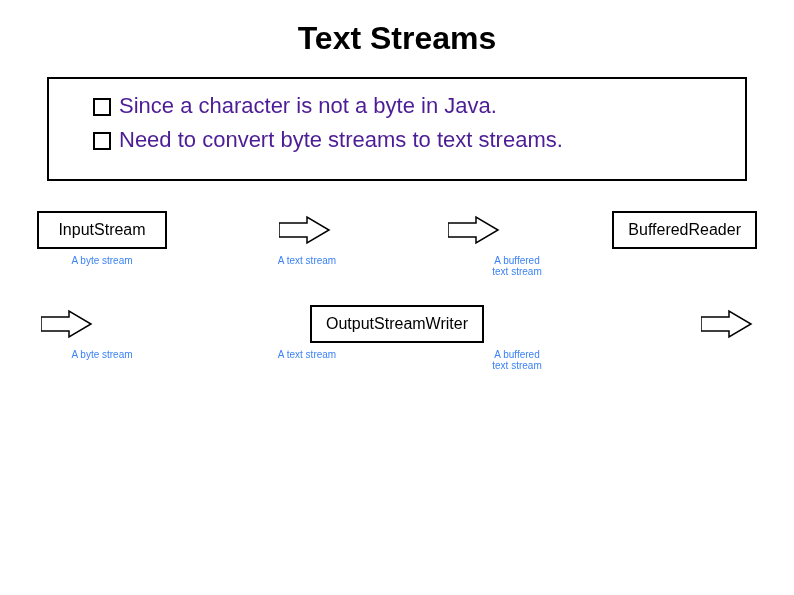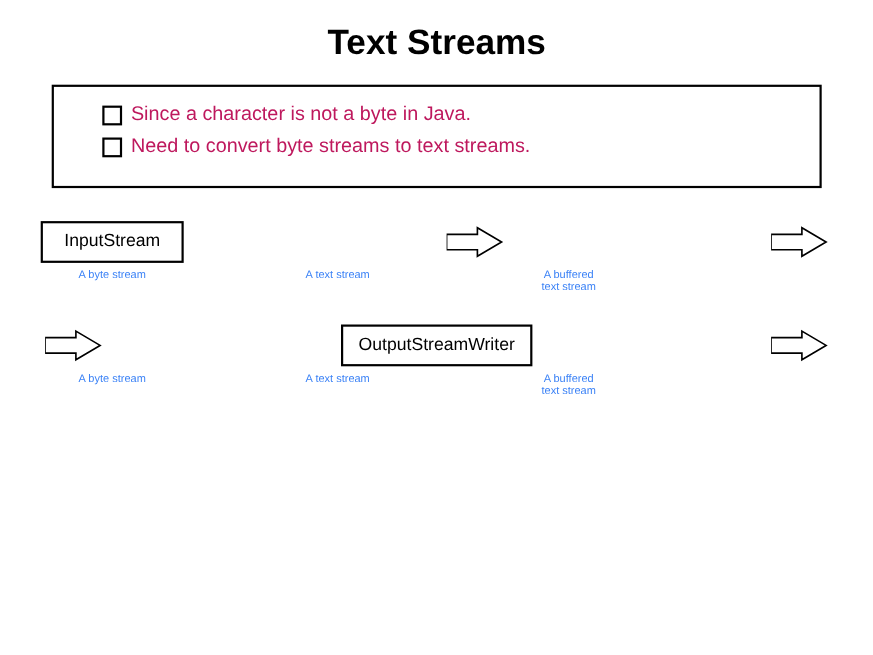--- a/index.html
+++ b/index.html
@@ -24,22 +24,22 @@
       margin-bottom: 20px;
       color: #000;
     }
     .info-box {
       border: 2px solid #000;
       padding: 14px 24px;
       width: 700px;
       margin-bottom: 30px;
     }
     .info-line {
-      font-size: 18px;
-      color: #be185d;
+      font-size: 22px;
+      color: #4c1d95;
       margin-bottom: 8px;
       display: flex;
       align-items: center;
       padding-left: 20px;
     }
     .info-line:last-child { margin-bottom: 12px; }
     .checkbox-icon {
       display: inline-block;
       width: 18px;
       height: 18px;
@@ -120,20 +120,21 @@
           <svg width="52" height="30" viewBox="0 0 52 30">
             <polygon points="0,8 28,8 28,2 50,15 28,28 28,22 0,22" fill="white" stroke="black" stroke-width="1.5"></polygon>
           </svg>
         </div>
 
         <div class="arrow">
           <svg width="52" height="30" viewBox="0 0 52 30">
             <polygon points="0,8 28,8 28,2 50,15 28,28 28,22 0,22" fill="white" stroke="black" stroke-width="1.5"></polygon>
           </svg>
         </div>
+        <div class="stream-box">BufferedReader</div>
       </div>
       <div class="labels-row">
         <div class="label-cell" style="width:130px;">A byte stream</div>
         <div style="width:60px;"></div>
         <div class="label-cell" style="width:160px;">A text stream</div>
         <div style="width:60px;"></div>
         <div class="label-cell" style="width:140px;">A buffered<br>text stream</div>
       </div>
     </div>
 

